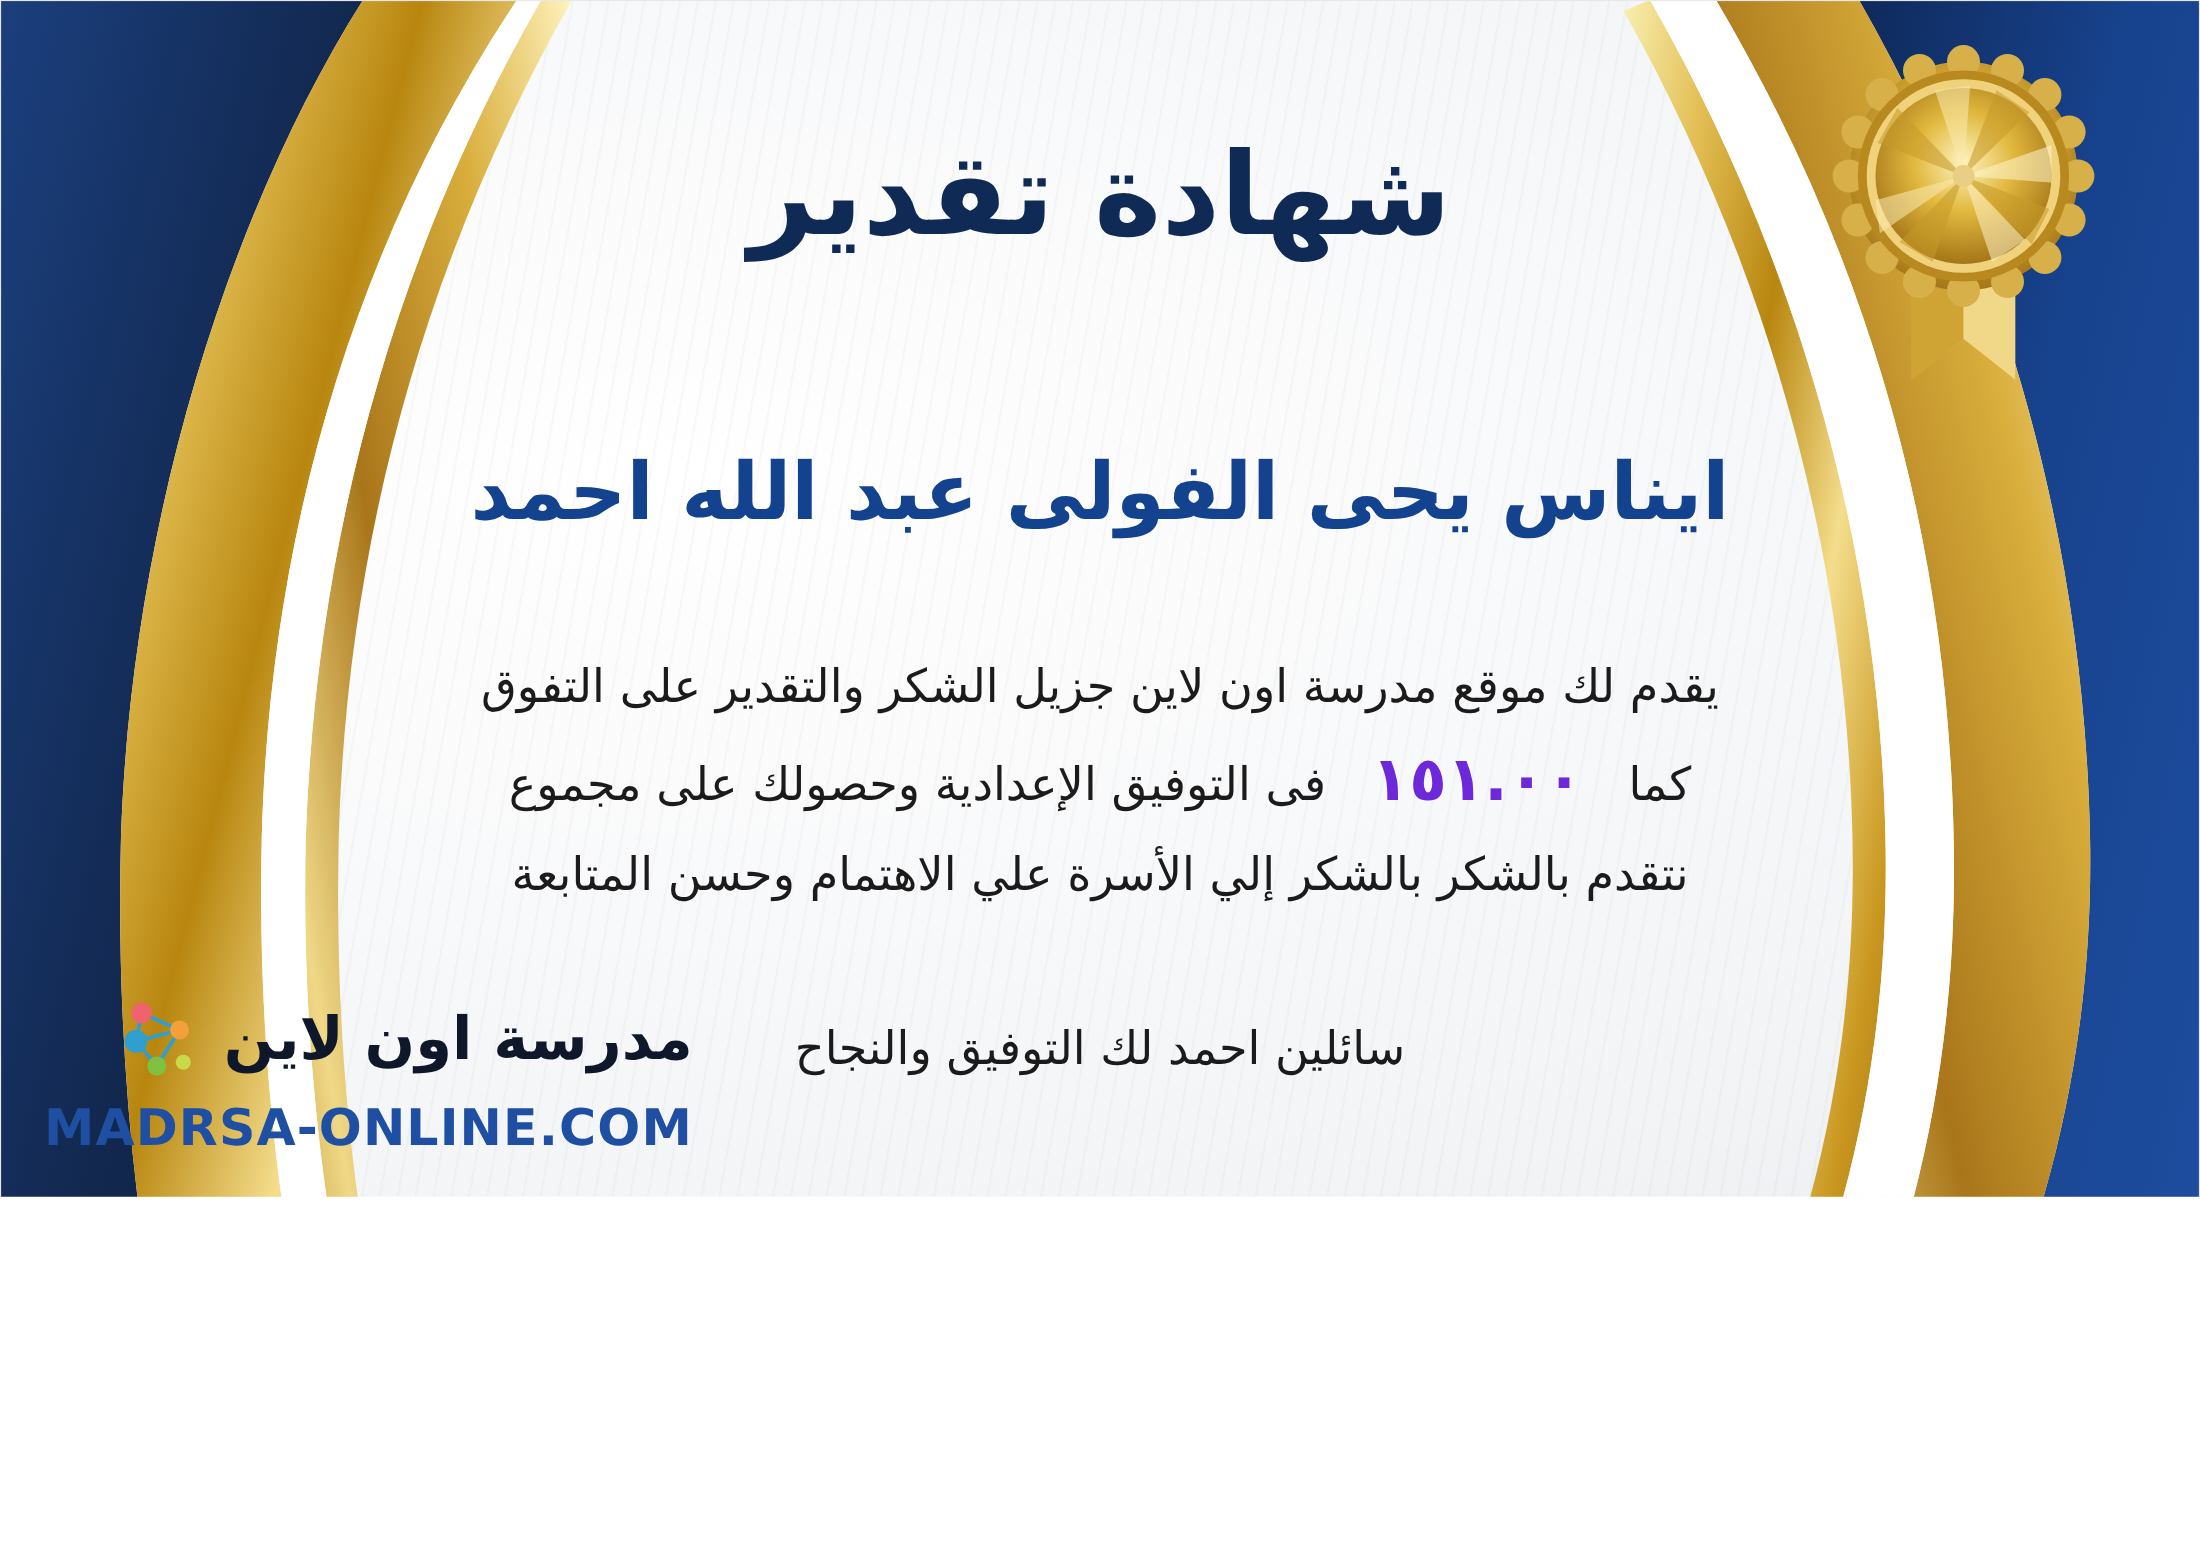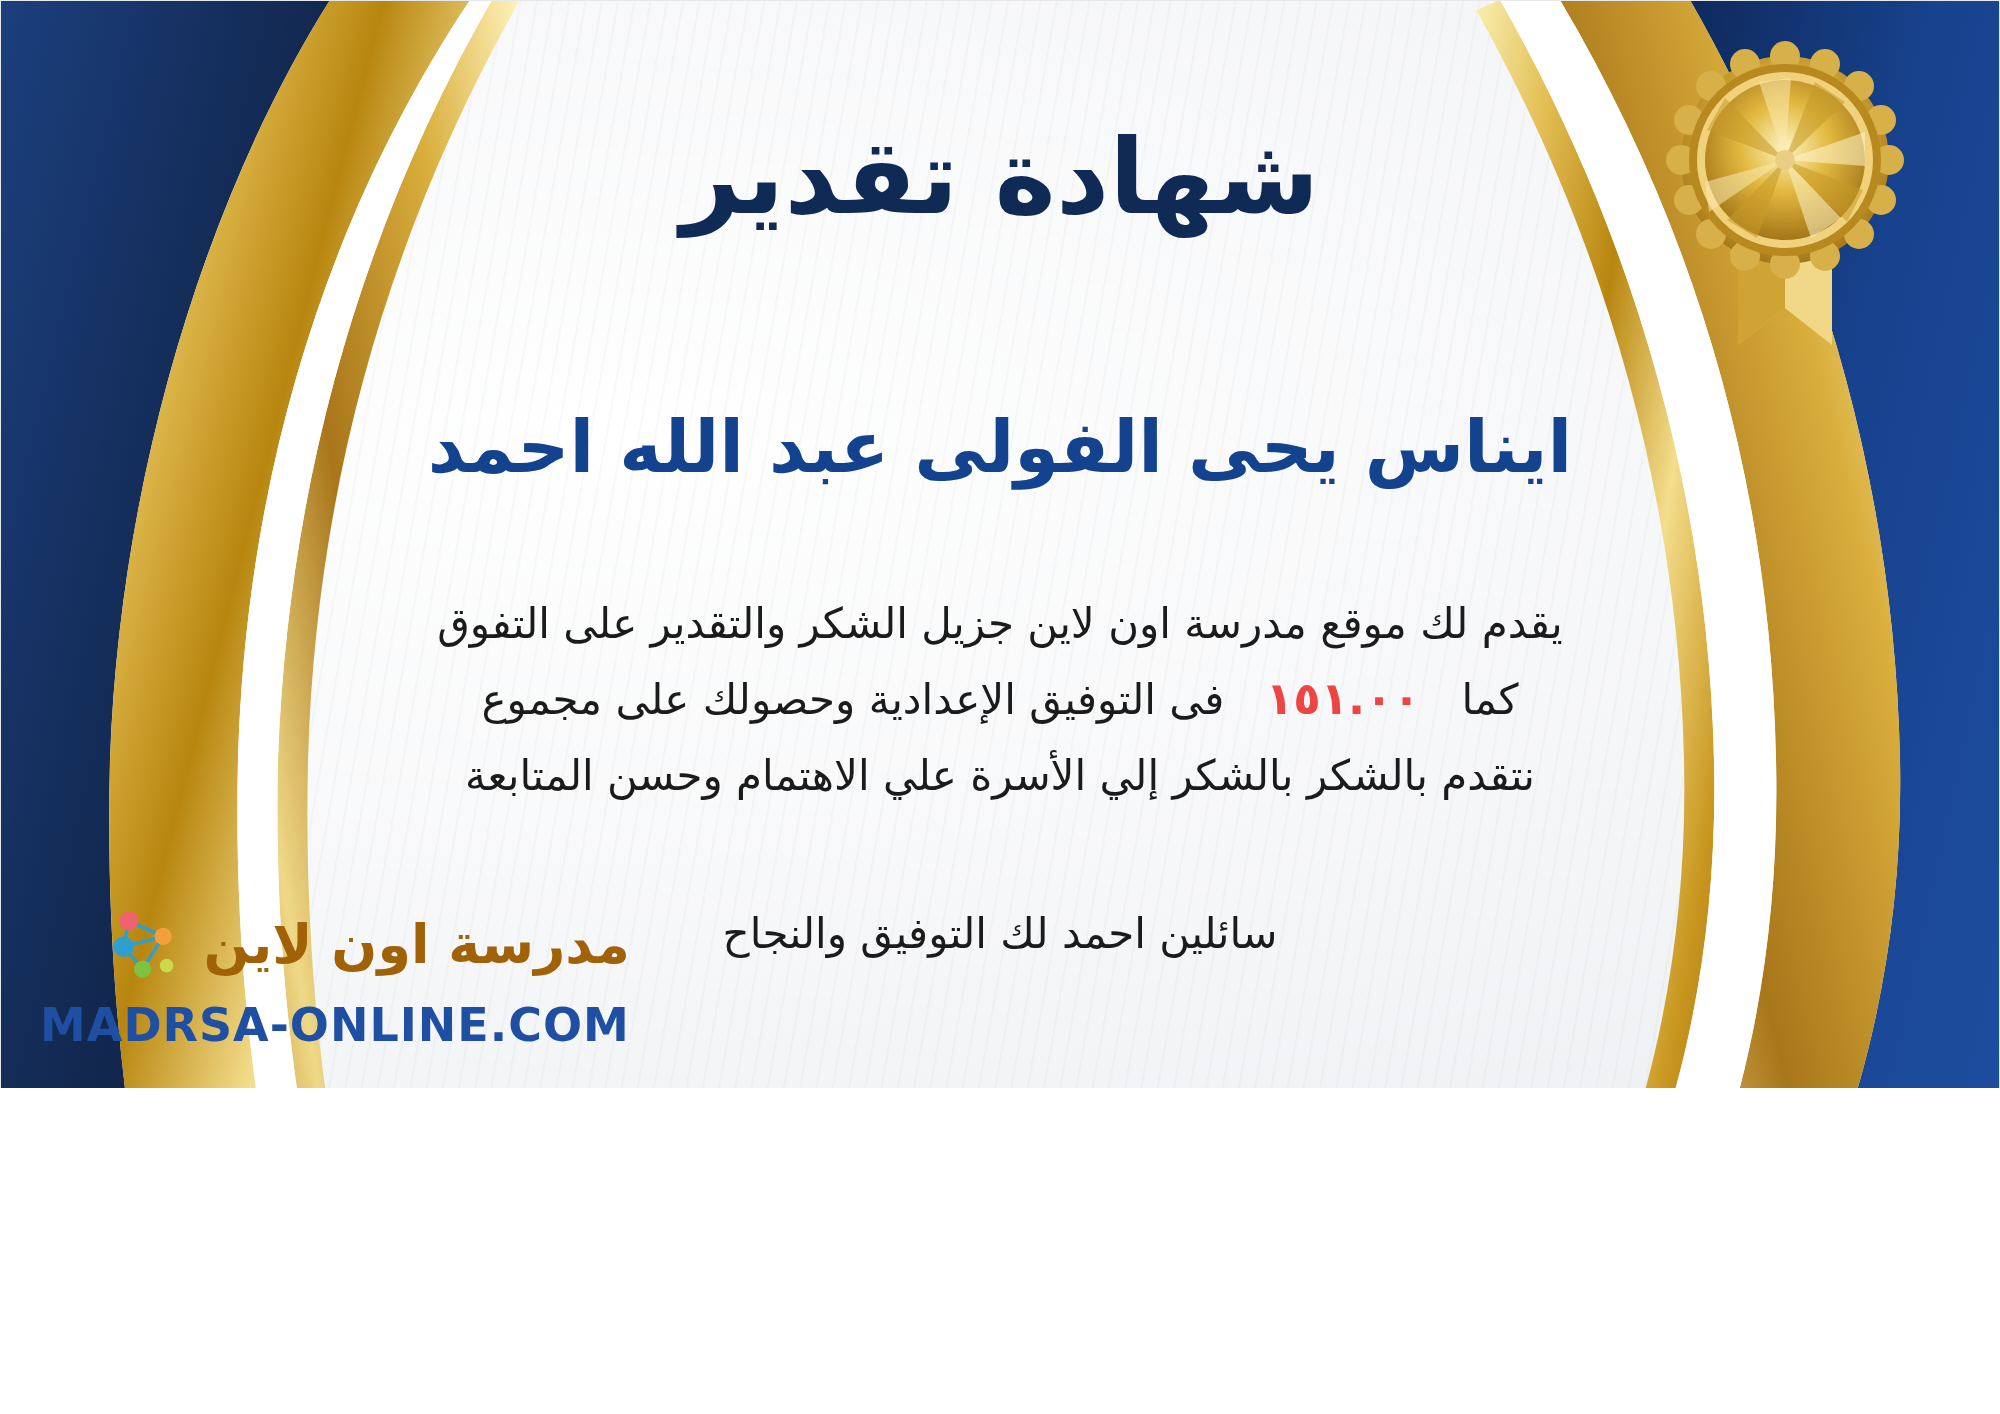--- a/index.html
+++ b/index.html
@@ -91,23 +91,23 @@
     line-height: 1.75;
     direction: rtl;
     font-weight: 500;
   }
 
   .body-line {
     display: block;
   }
 
   .score {
-    color: #ef4444;
-    font-weight: 700;
-    font-size: 45px;
+    color: #6d28d9;
+    font-weight: 700;
+    font-size: 56px;
     padding: 0 28px;
   }
 
   .closing {
     margin-top: 96px;
     font-size: 42px;
     color: #1b1b1b;
     direction: rtl;
     font-weight: 500;
   }
@@ -123,21 +123,21 @@
     direction: rtl;
   }
   .brand-row {
     display: flex;
     align-items: center;
     gap: 14px;
   }
   .brand-ar {
     font-size: 54px;
     font-weight: 700;
-    color: #a16207;
+    color: #0f172a;
     line-height: 1;
     direction: rtl;
   }
   .brand-url {
     margin-top: 10px;
     font-size: 46px;
     font-weight: 700;
     color: #1f4fa3;
     letter-spacing: 1px;
     direction: ltr;

